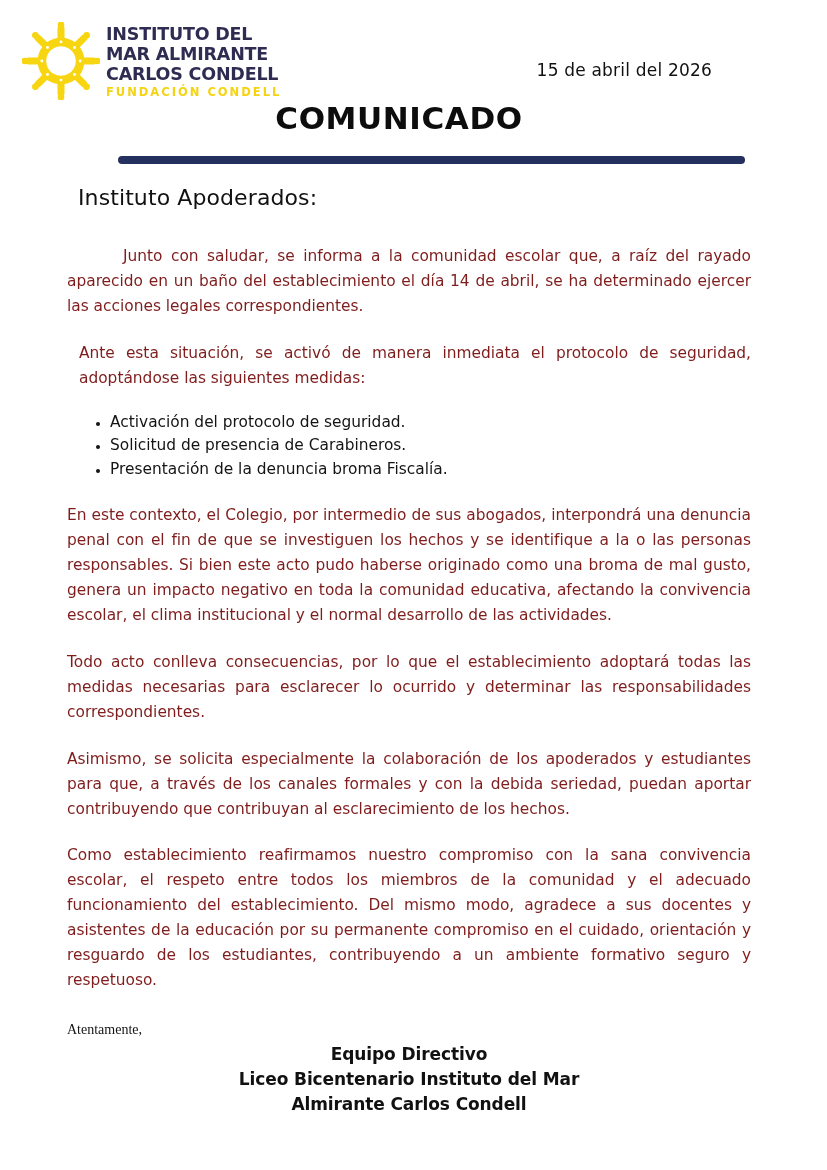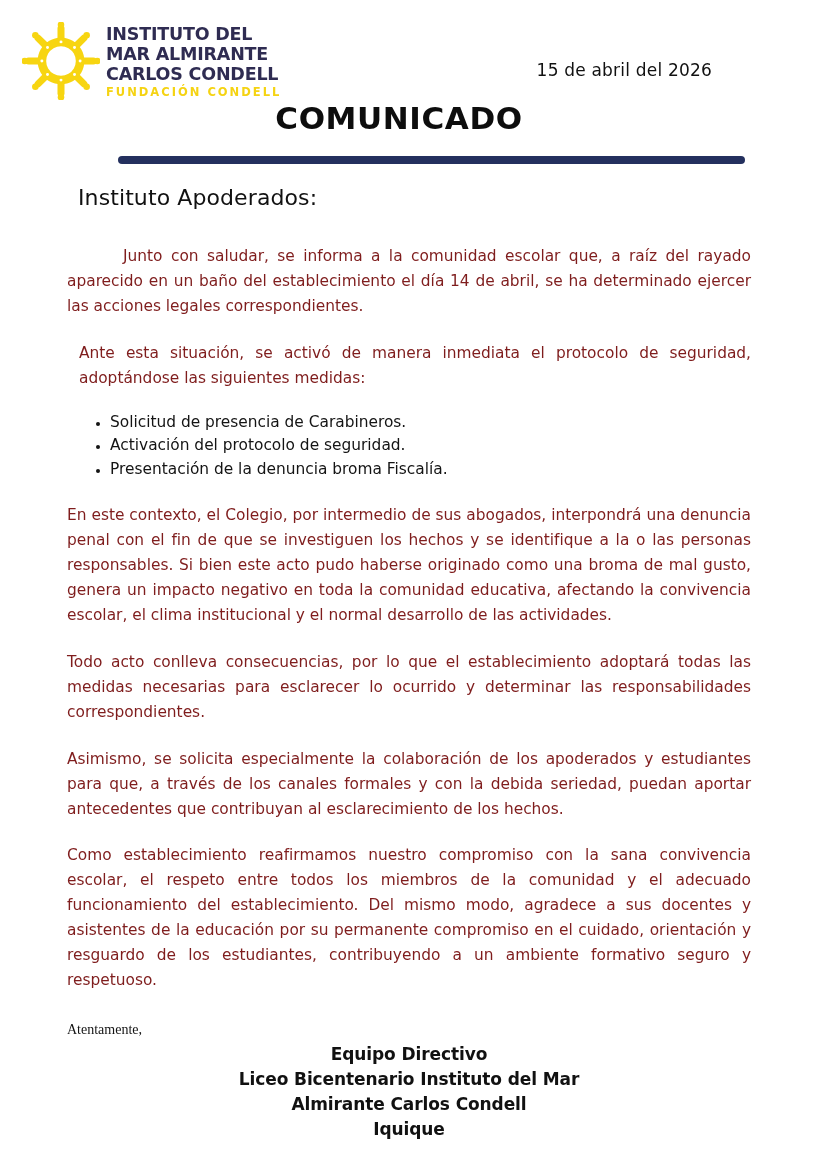--- a/index.html
+++ b/index.html
@@ -257,33 +257,32 @@
 
   <div class="content">
 
     <div class="greeting">Instituto Apoderados:</div>
 
     <p class="para indented">Junto con saludar, se informa a la comunidad escolar que, a raíz del rayado aparecido en un baño del establecimiento el día 14 de abril, se ha determinado ejercer las acciones legales correspondientes.</p>
 
     <p class="para tight">Ante esta situación, se activó de manera inmediata el protocolo de seguridad, adoptándose las siguientes medidas:</p>
 
     <ul class="measures">
+      <li>Activación del protocolo de seguridad.</li>
       <li>Solicitud de presencia de Carabineros.</li>
-      <li>Activación del protocolo de seguridad.</li>
       <li>Presentación de la denuncia broma Fiscalía.</li>
     </ul>
 
     <p class="para">En este contexto, el Colegio, por intermedio de sus abogados, interpondrá una denuncia penal con el fin de que se investiguen los hechos y se identifique a la o las personas responsables. Si bien este acto pudo haberse originado como una broma de mal gusto, genera un impacto negativo en toda la comunidad educativa, afectando la convivencia escolar, el clima institucional y el normal desarrollo de las actividades.</p>
     <p class="para">Todo acto conlleva consecuencias, por lo que el establecimiento adoptará todas las medidas necesarias para esclarecer lo ocurrido y determinar las responsabilidades correspondientes.</p>
-    <p class="para">Asimismo, se solicita especialmente la colaboración de los apoderados y estudiantes para que, a través de los canales formales y con la debida seriedad, puedan aportar antecedentes que contribuyan al esclarecimiento de los hechos.</p>
+    <p class="para">Asimismo, se solicita especialmente la colaboración de los apoderados y estudiantes para que, a través de los canales formales y con la debida seriedad, puedan aportar contribuyendo que contribuyan al esclarecimiento de los hechos.</p>
     <p class="para">Como establecimiento reafirmamos nuestro compromiso con la sana convivencia escolar, el respeto entre todos los miembros de la comunidad y el adecuado funcionamiento del establecimiento. Del mismo modo, agradece a sus docentes y asistentes de la educación por su permanente compromiso en el cuidado, orientación y resguardo de los estudiantes, contribuyendo a un ambiente formativo seguro y respetuoso.</p>
 
     <div class="closing">Atentamente,</div>
 
     <div class="signature">
       <div class="sig-line">Equipo Directivo</div>
       <div class="sig-line">Liceo Bicentenario Instituto del Mar</div>
       <div class="sig-line">Almirante Carlos Condell</div>
-      <div class="sig-line">Iquique</div>
     </div>
 
   </div>
 </div>
 
 </body></html>

